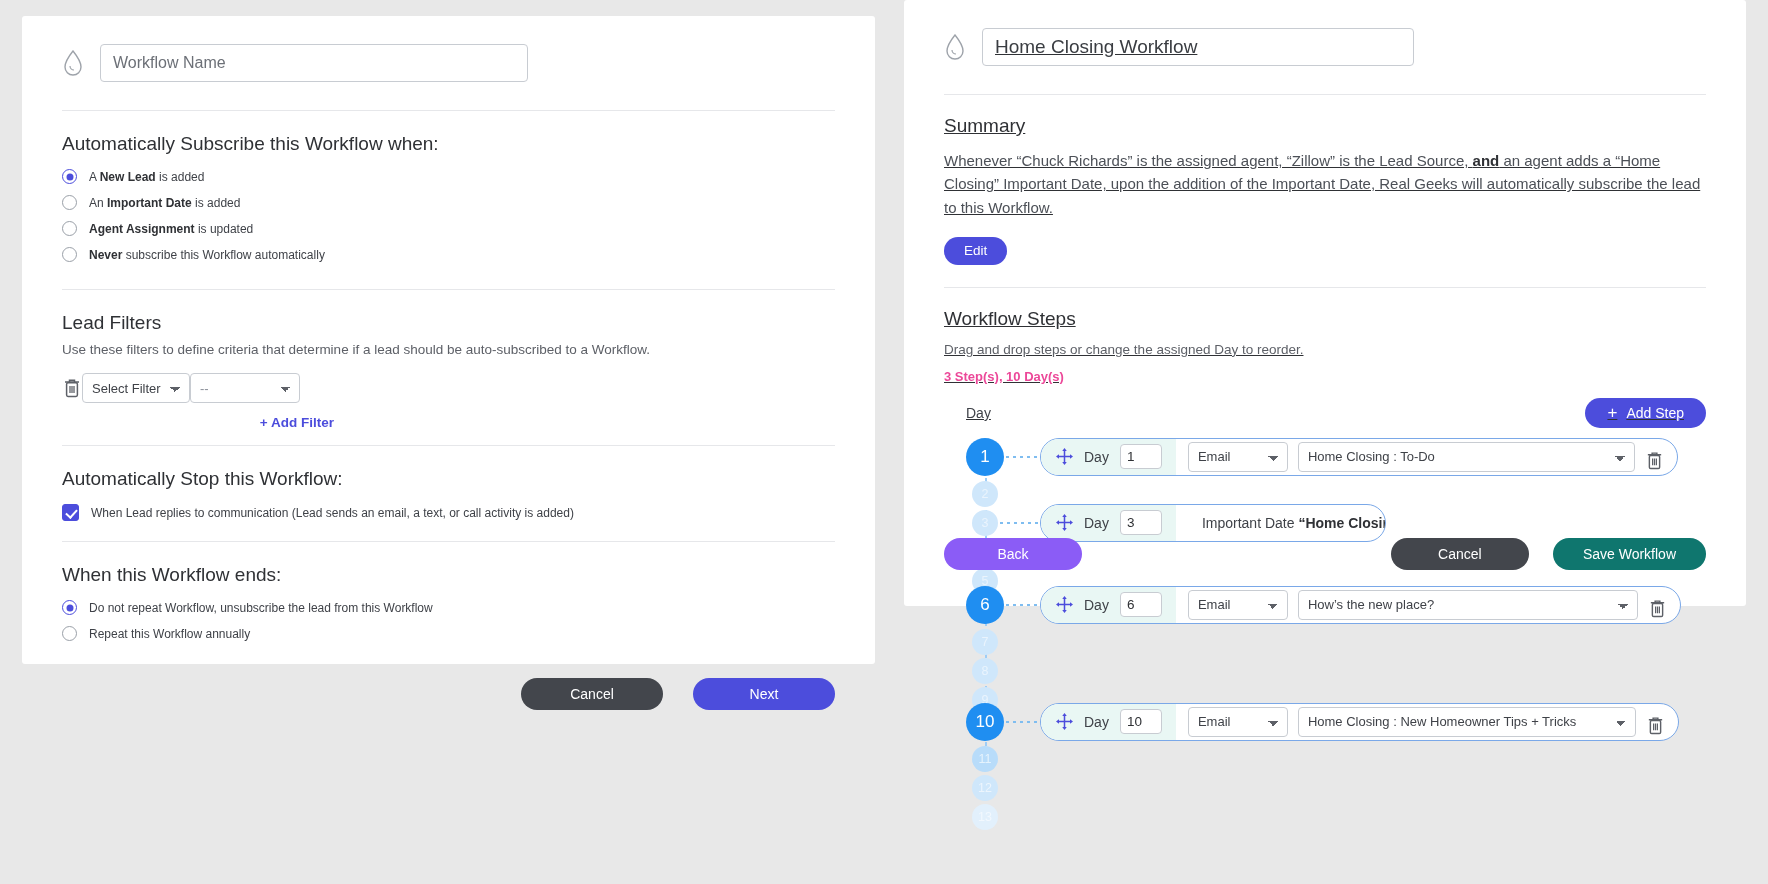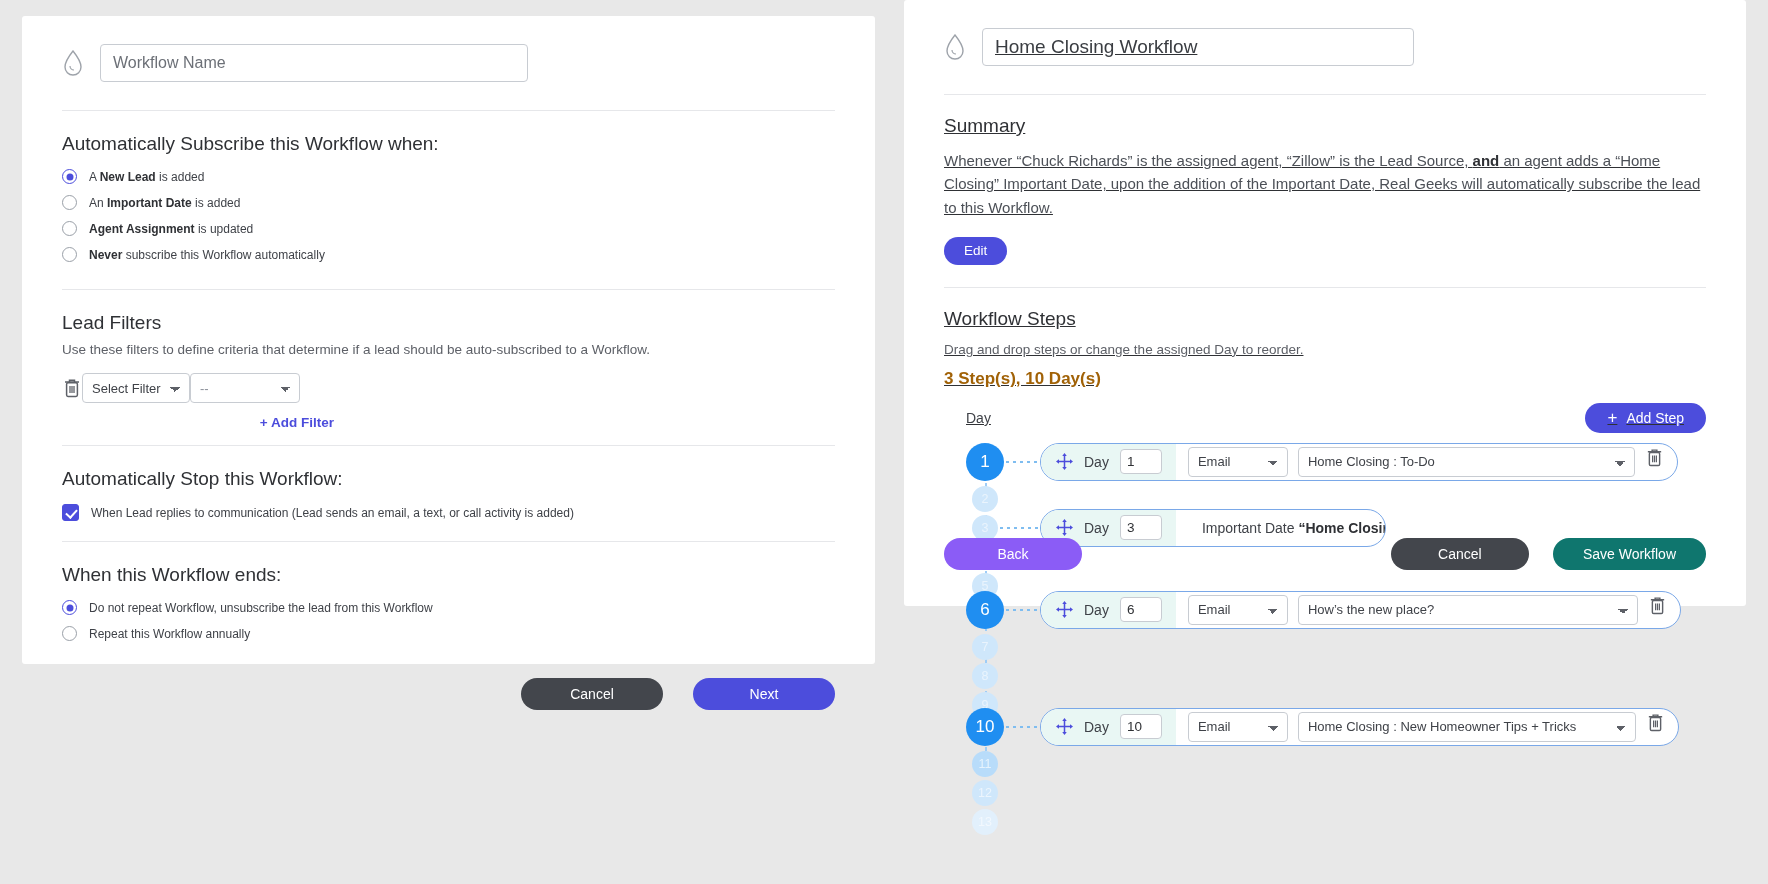--- a/index.html
+++ b/index.html
@@ -99,21 +99,21 @@
   #right-panel .name-input { max-width: 432px; font-size:19px; }
   .r-h { font-size:19px; color:#2f3135; margin: 20px 0 12px; font-weight:400; }
   .summary-p { font-size:15px; line-height:1.55; color:#4c5057; margin:0 0 18px; max-width:810px;}
   .summary-p b { font-weight:700; color:#2f3135; }
   .btn-edit {
     background:#4c4ddc; color:#fff; border:0; border-radius:20px;
     height:28px; padding:0 20px; font-size:13.5px; cursor:pointer;
     font-family:"Liberation Sans", sans-serif; margin-bottom:22px;
   }
   .steps-sub { font-size:13.5px; color:#5d6067; margin:0 0 12px; }
-  .steps-count { font-size:17px; color:#a16207; font-weight:700; margin:0 0 14px; }
+  .steps-count { font-size:13px; color:#ec4899; font-weight:700; margin:0 0 14px; }
 
   .day-head-row { display:flex; align-items:center; justify-content:space-between; padding: 0 0 10px 22px; }
   .day-head { font-size:14px; color:#3f4248; }
   .btn-add-step {
     background:#4c4ddc; color:#fff; border:0; border-radius:20px;
     height:30px; padding:0 22px; font-size:14px; cursor:pointer;
     font-family:"Liberation Sans", sans-serif;
     display:inline-flex; align-items:center; gap:9px;
   }
   .plus { font-size:17px; line-height:1; }
@@ -147,21 +147,21 @@
     display:flex; align-items:center; gap:11px;
     background:#e9f7f4; height:100%; padding: 0 14px 0 15px;
   }
   .move-icon { width:17px; height:17px; flex:none; }
   .day-lbl { font-size:14px; color:#3f4248; }
   .day-input {
     width:42px; height:25px; border:1px solid #c8ccd2; border-radius:4px;
     font-size:13.5px; text-align:left; padding:0 6px; color:#2f3135;
     font-family:"Liberation Sans", sans-serif; background:#fff;
   }
-  .step-right { display:flex; align-items:flex-start; gap:10px; padding: 8px 12px; flex:1; }
+  .step-right { display:flex; align-items:flex-end; gap:10px; padding: 8px 12px; flex:1; }
   .sel.type { width:100px; }
   .sel.tmpl { flex:1; }
   .static-text { font-size:14px; color:#3f4248; padding: 0 26px; white-space:nowrap; }
   .static-text b { font-weight:700; color:#2f3135; }
 
   
   .rfoot {
     position:absolute; left:40px; right:40px; bottom:36px;
     display:flex; align-items:center; justify-content:space-between;
   }

